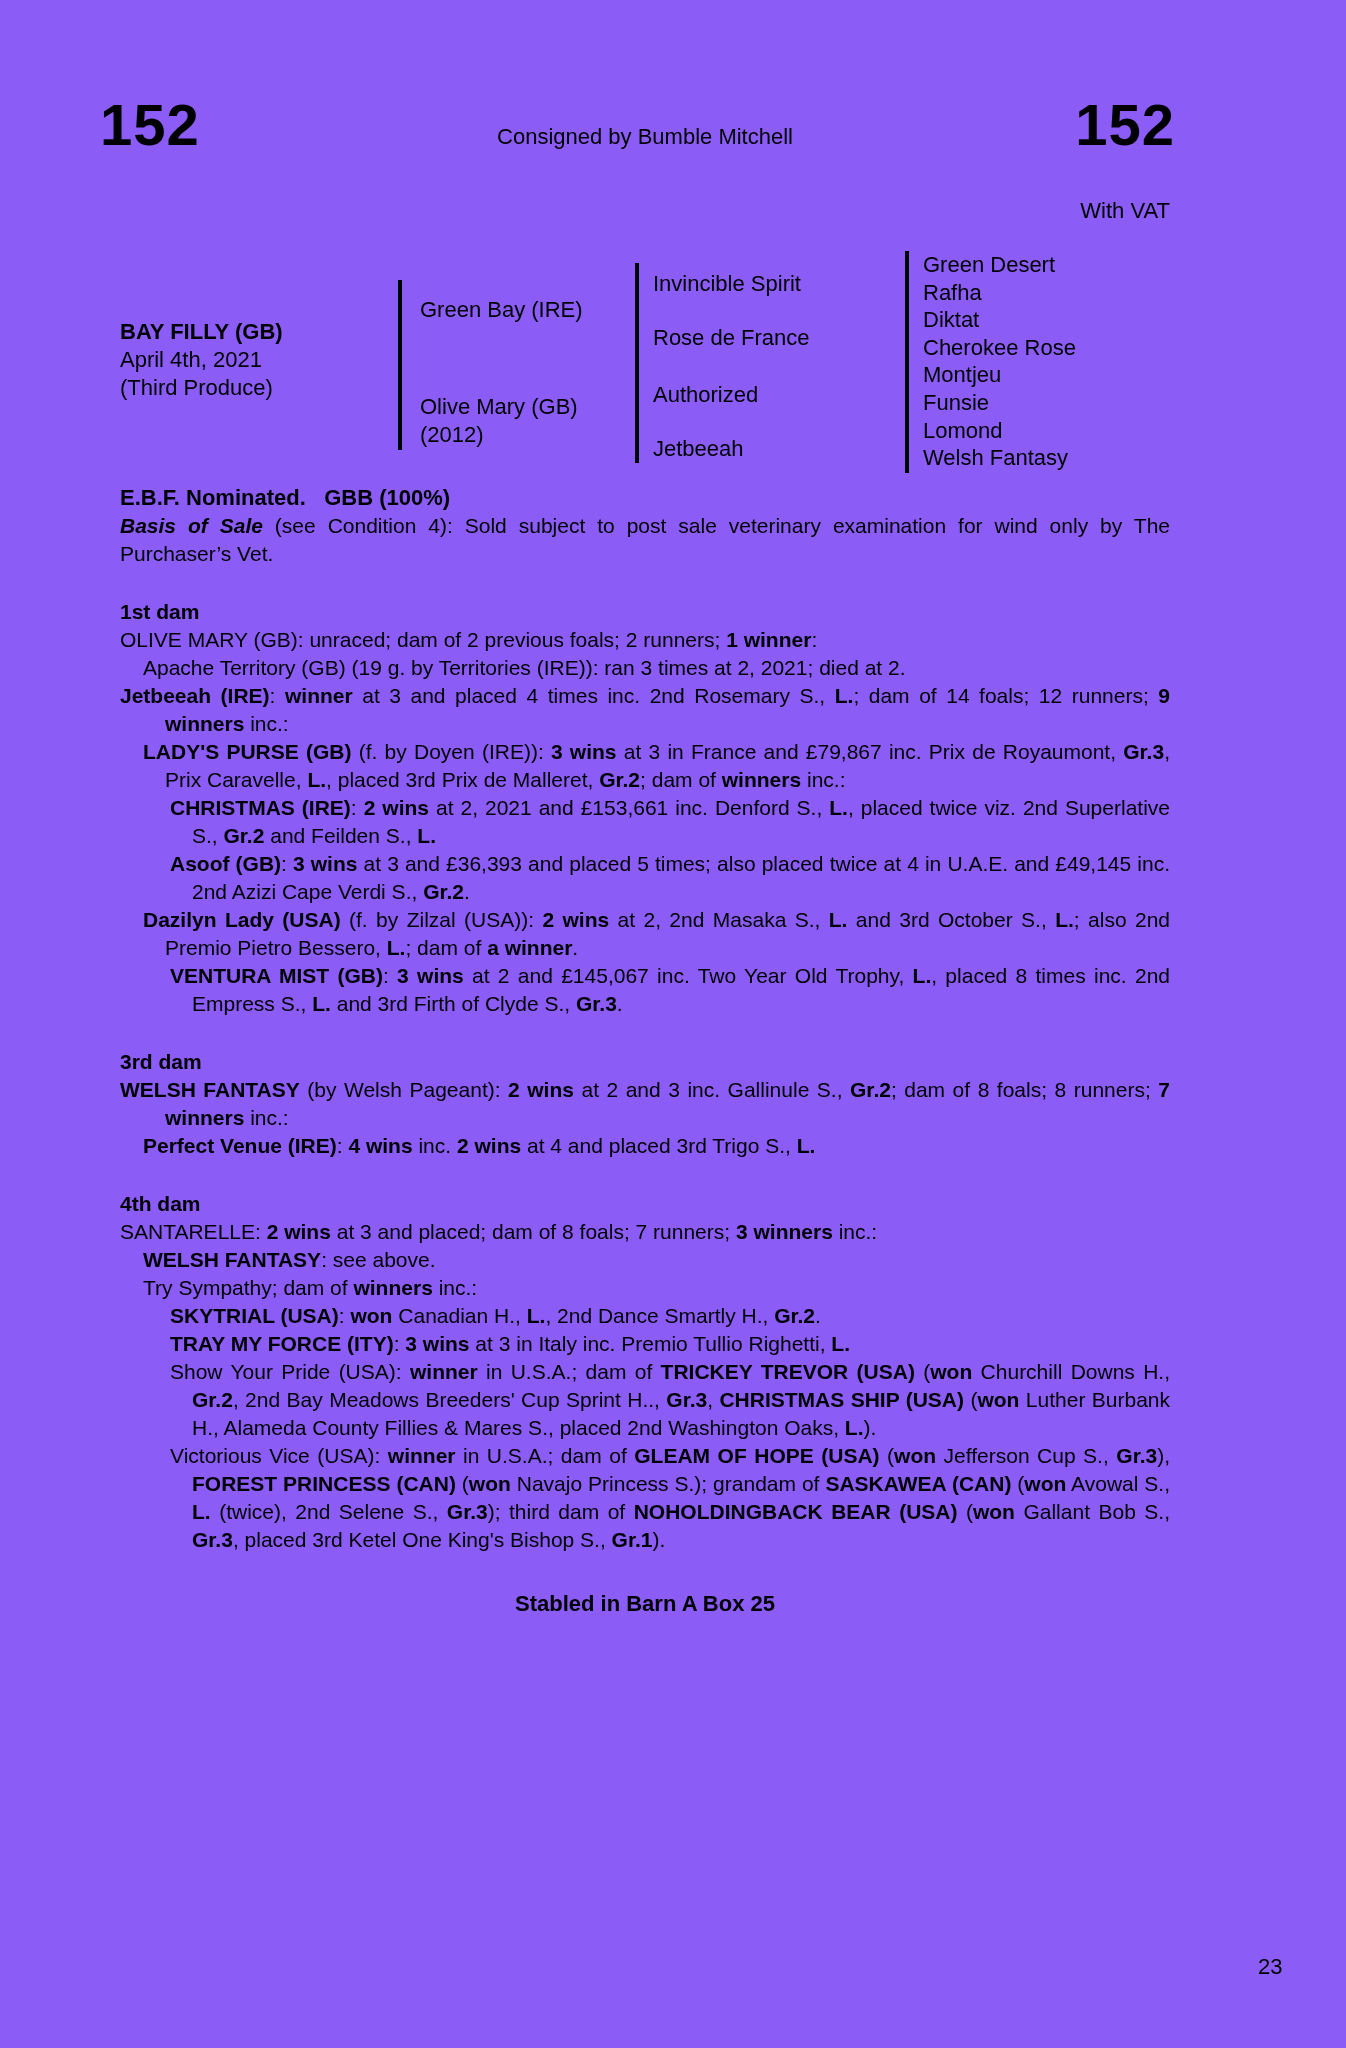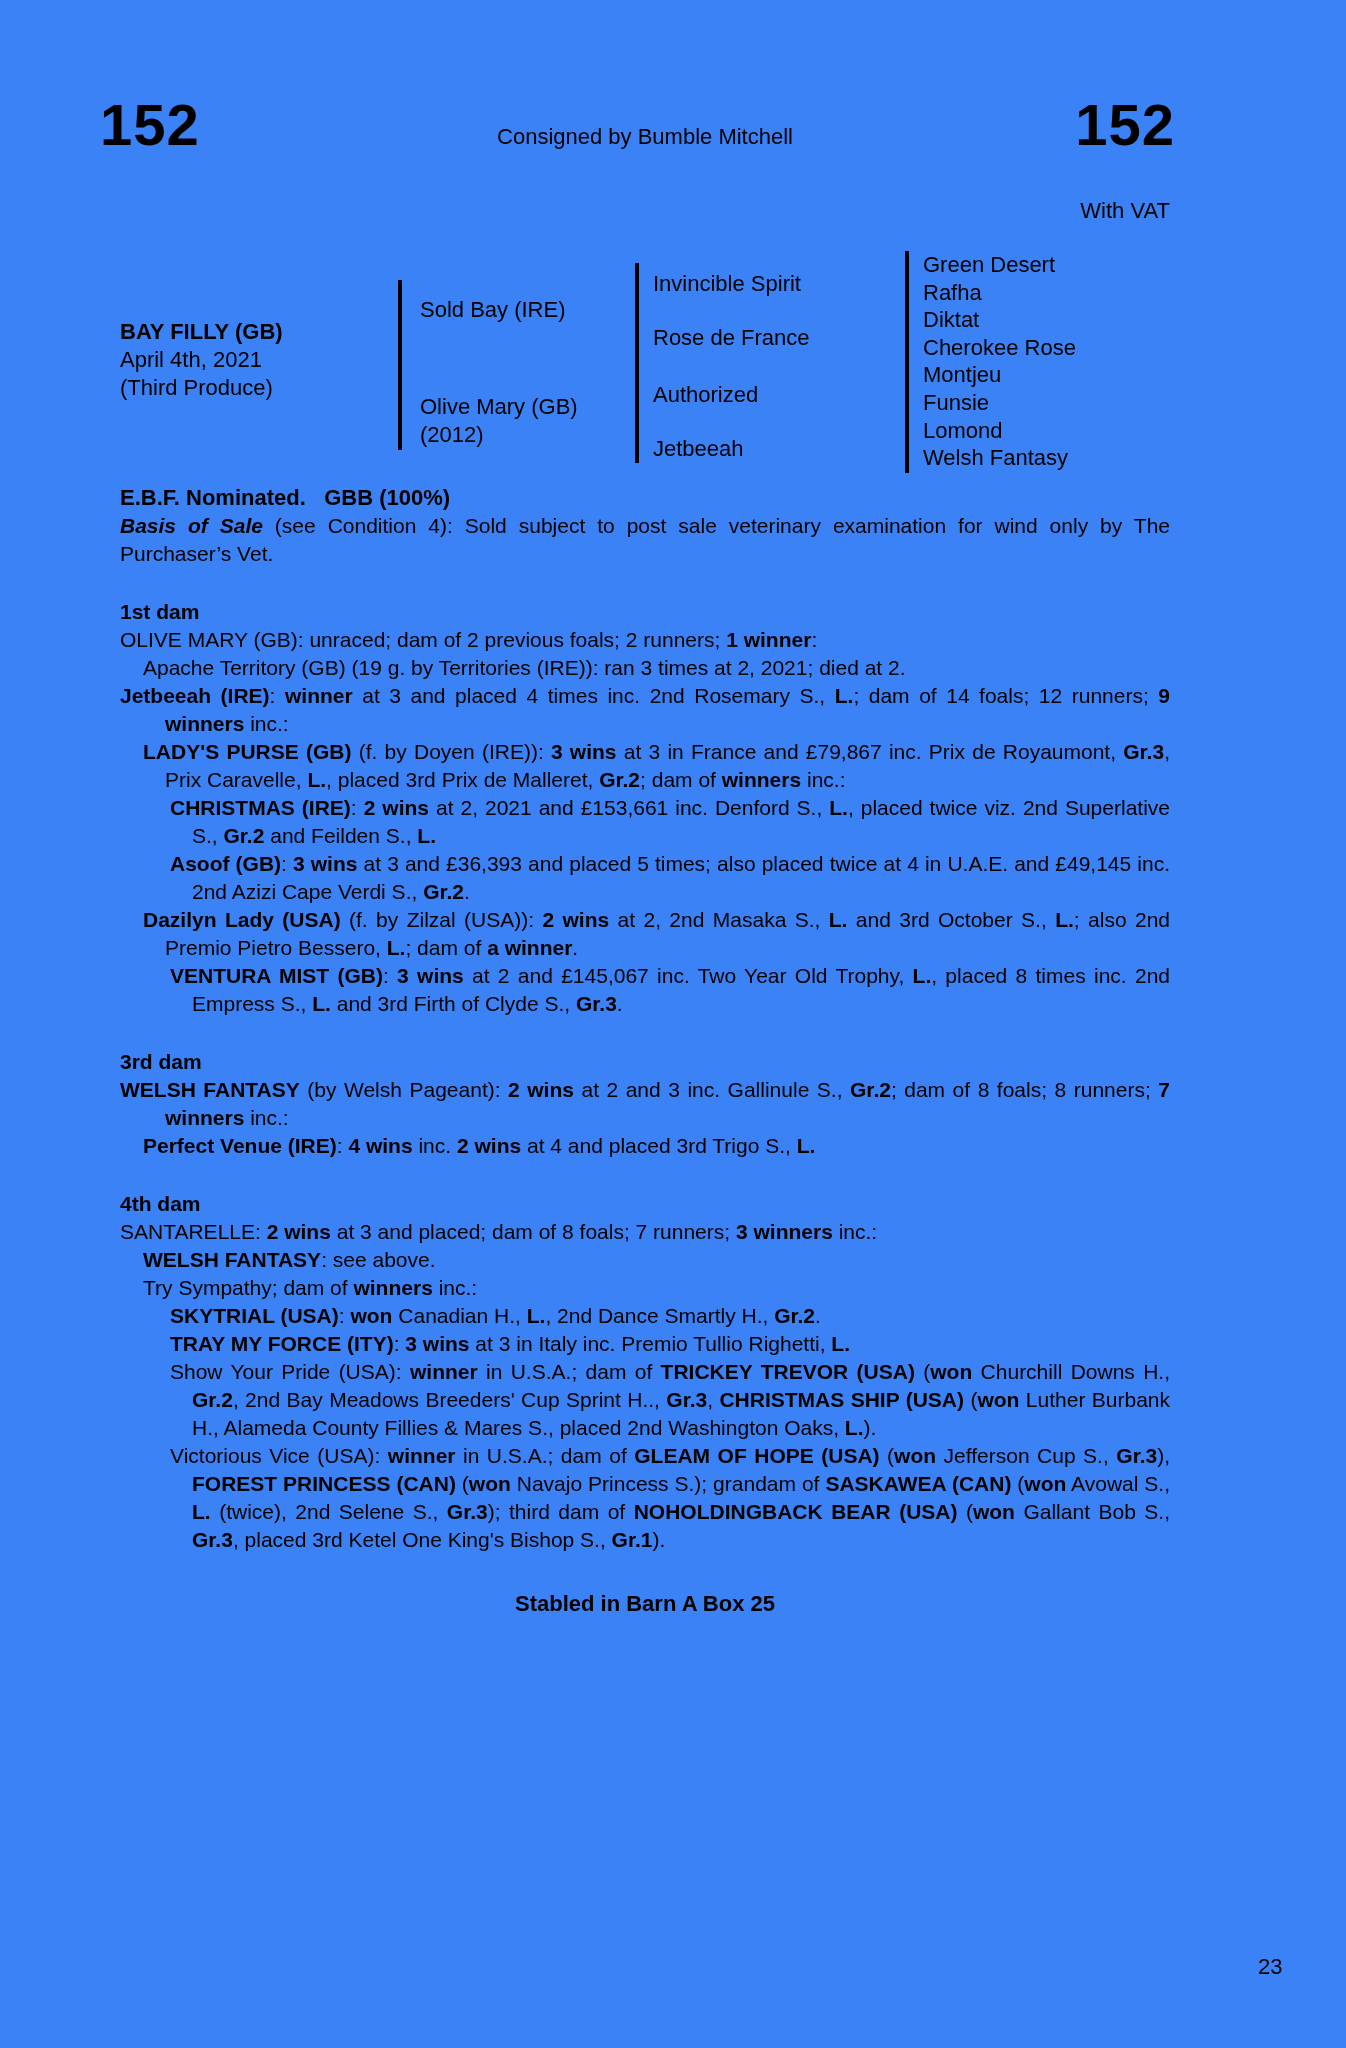--- a/index.html
+++ b/index.html
@@ -1,19 +1,19 @@
 <!DOCTYPE html>
 <html><head>
 <meta charset="utf-8">
 <style>
   html,body{margin:0;padding:0;background:#e8e8e8;}
   .page{
     position:relative;
     width:1346px;height:2048px;
-    background:#3b82f6;
+    background:#8b5cf6;
     margin:0 auto;
     overflow:hidden;
     font-family:"Liberation Sans","DejaVu Sans",sans-serif;
     color:#000;
   }
   
   .lot{position:absolute;top:96px;font-size:58px;font-weight:bold;letter-spacing:1px;line-height:58px;}
   .lot-left{left:100px;}
   .lot-right{right:171px;}
   .consignor{position:absolute;left:120px;top:124px;width:1050px;text-align:center;font-size:22px;}
@@ -58,21 +58,21 @@
   <div class="lot lot-right">152</div>
   <div class="vat">With VAT</div>
 
   <div class="pedigree">
     <div class="subject">
       <div class="subject-name">BAY FILLY (GB)</div>
       <div>April 4th, 2021</div>
       <div>(Third Produce)</div>
     </div>
     <div class="rule rule1"></div>
-    <div class="sire">Sold Bay (IRE)</div>
+    <div class="sire">Green Bay (IRE)</div>
     <div class="dam">
       <div>Olive Mary (GB)</div>
       <div>(2012)</div>
     </div>
     <div class="rule rule2"></div>
     <div id="gp-col">
         <div class="gp gp0">Invincible Spirit</div>
         <div class="gp gp1">Rose de France</div>
         <div class="gp gp2">Authorized</div>
         <div class="gp gp3">Jetbeeah</div>

